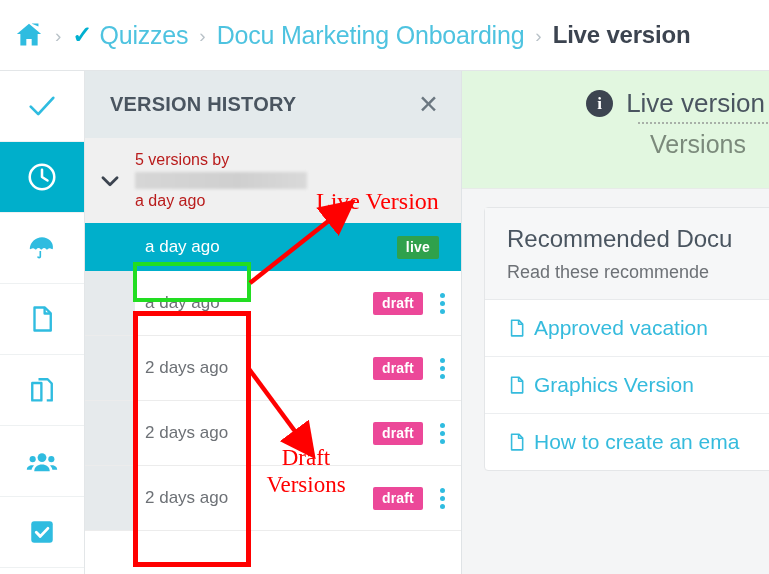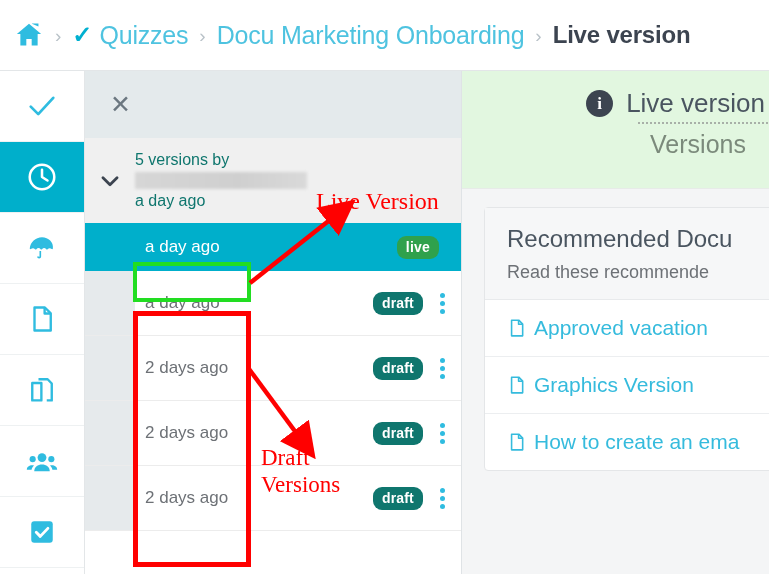--- a/index.html
+++ b/index.html
@@ -130,21 +130,21 @@
     cursor: pointer;
   }
   #group-meta {
     display: flex;
     flex-direction: column;
     justify-content: center;
     gap: 2px;
   }
   .meta-line {
     font-size: 16px;
-    color: #0f766e;
+    color: #b91c1c;
     line-height: 20px;
   }
   #author-redacted {
     width: 172px;
     height: 17px;
     background: linear-gradient(90deg,#d6d6d6,#cfcfcf 60%,#d9d9d9);
     border-radius: 1px;
     filter: blur(1.4px);
   }
 
@@ -177,28 +177,28 @@
     padding-left: 10px;
   }
   .version-row.live .row-time {
     color: #ffffff;
     font-size: 17px;
   }
   .badge {
     font-size: 14px;
     font-weight: bold;
     color: #ffffff;
-    border-radius: 9px;
+    border-radius: 2px;
     padding: 4px 9px 5px;
     line-height: 1;
     letter-spacing: 0.2px;
     margin-left: 32px;
   }
   .badge.live { background: #2fa14c; margin-right: 22px; }
-  .badge.draft { background: #0f766e; }
+  .badge.draft { background: #ec4899; }
   .kebab {
     width: 38px;
     display: flex;
     flex-direction: column;
     align-items: center;
     justify-content: center;
     gap: 3px;
     cursor: pointer;
   }
   .kebab i {
@@ -314,21 +314,21 @@
   #anno-live-version {
     left: 316px; top: 188px;
     font-size: 24px;
   }
   #anno-draft-versions {
     left: 261px; top: 444px;
     font-size: 23px;
     line-height: 27px;
     white-space: normal;
     width: 90px;
-    text-align: left;
+    text-align: center;
   }
   #green-box {
     position: absolute;
     left: 133px; top: 262px;
     width: 118px; height: 40px;
     border: 4px solid #22dd22;
     box-sizing: border-box;
   }
   #red-box {
     position: absolute;
@@ -428,20 +428,21 @@
           <rect x="3.4" y="3.4" width="17.2" height="17.2" rx="2.4" fill="#2fbce0"></rect>
           <path d="M7.4 12.2l3.2 3.3 6.1-6.4" fill="none" stroke="#ffffff" stroke-width="2.3" stroke-linecap="round" stroke-linejoin="round"></path>
         </svg>
       </span>
     </div>
   </div>
 
   <div id="version-panel">
 
     <div id="panel-header">
+      <span id="panel-title">VERSION HISTORY</span>
       <span id="panel-close">✕</span>
     </div>
 
     <div id="author-group">
       <span id="group-chevron">
         <svg width="26" height="26" viewBox="0 0 24 24" fill="none" stroke="#3c4450" stroke-width="2.6" stroke-linecap="round" stroke-linejoin="round">
             <path d="M5.5 9l6.5 6.4L18.5 9"></path>
           </svg>
       </span>
       <span id="group-meta">

